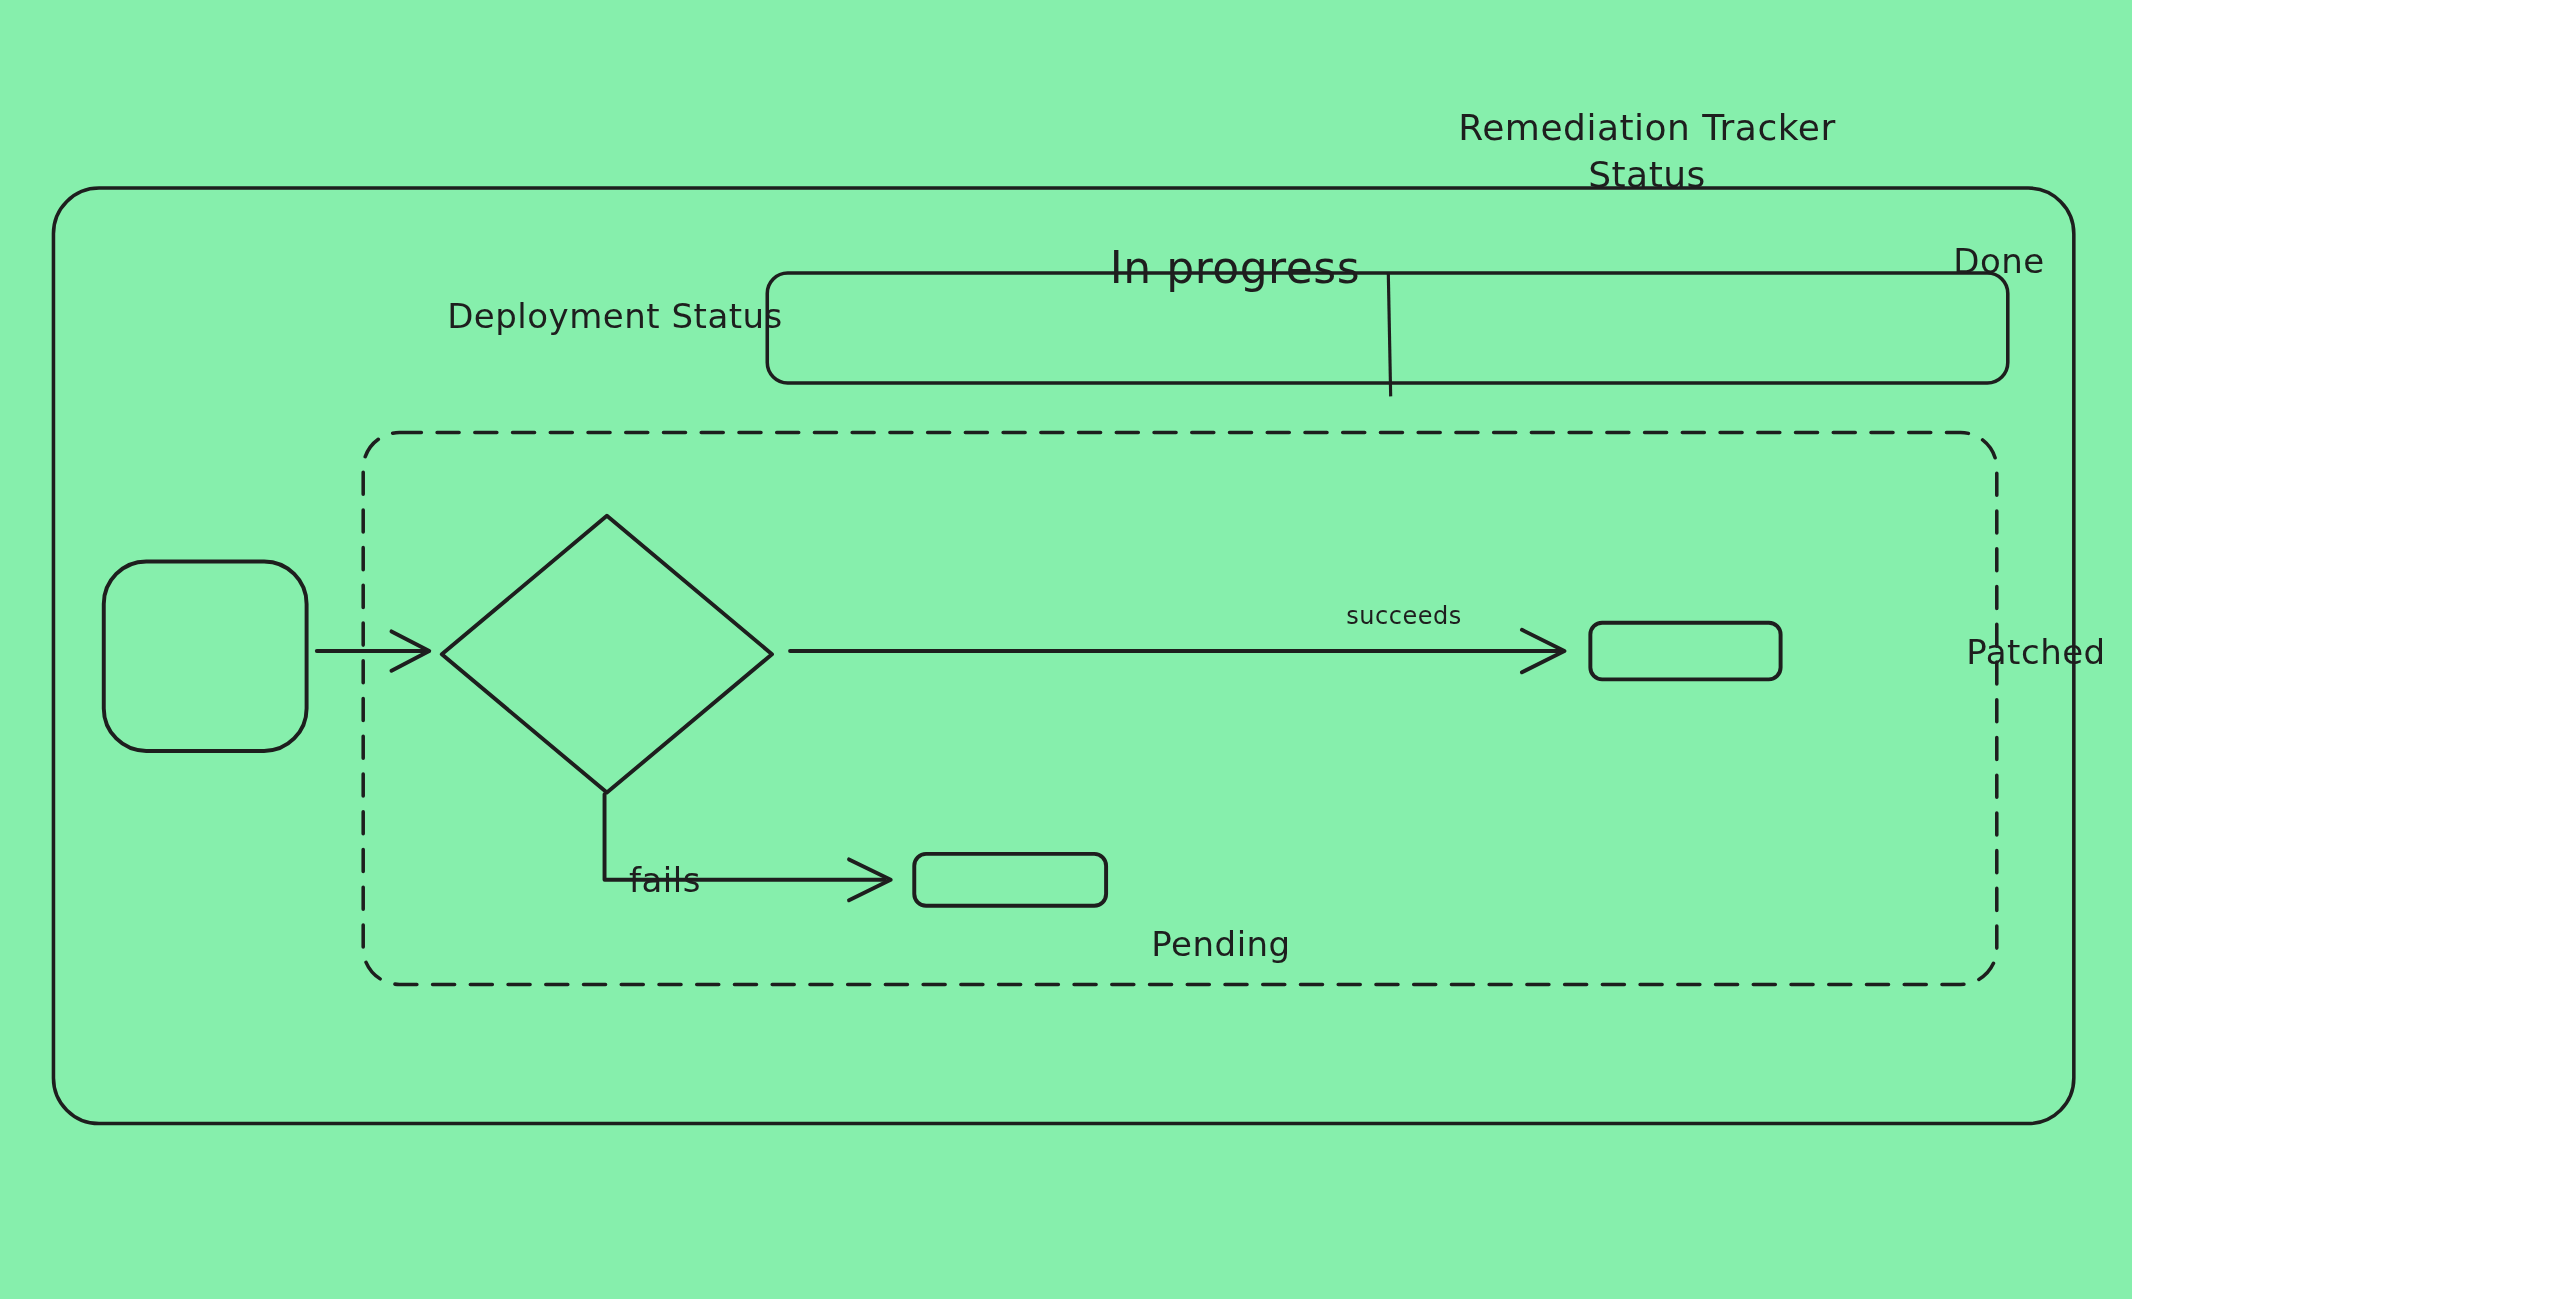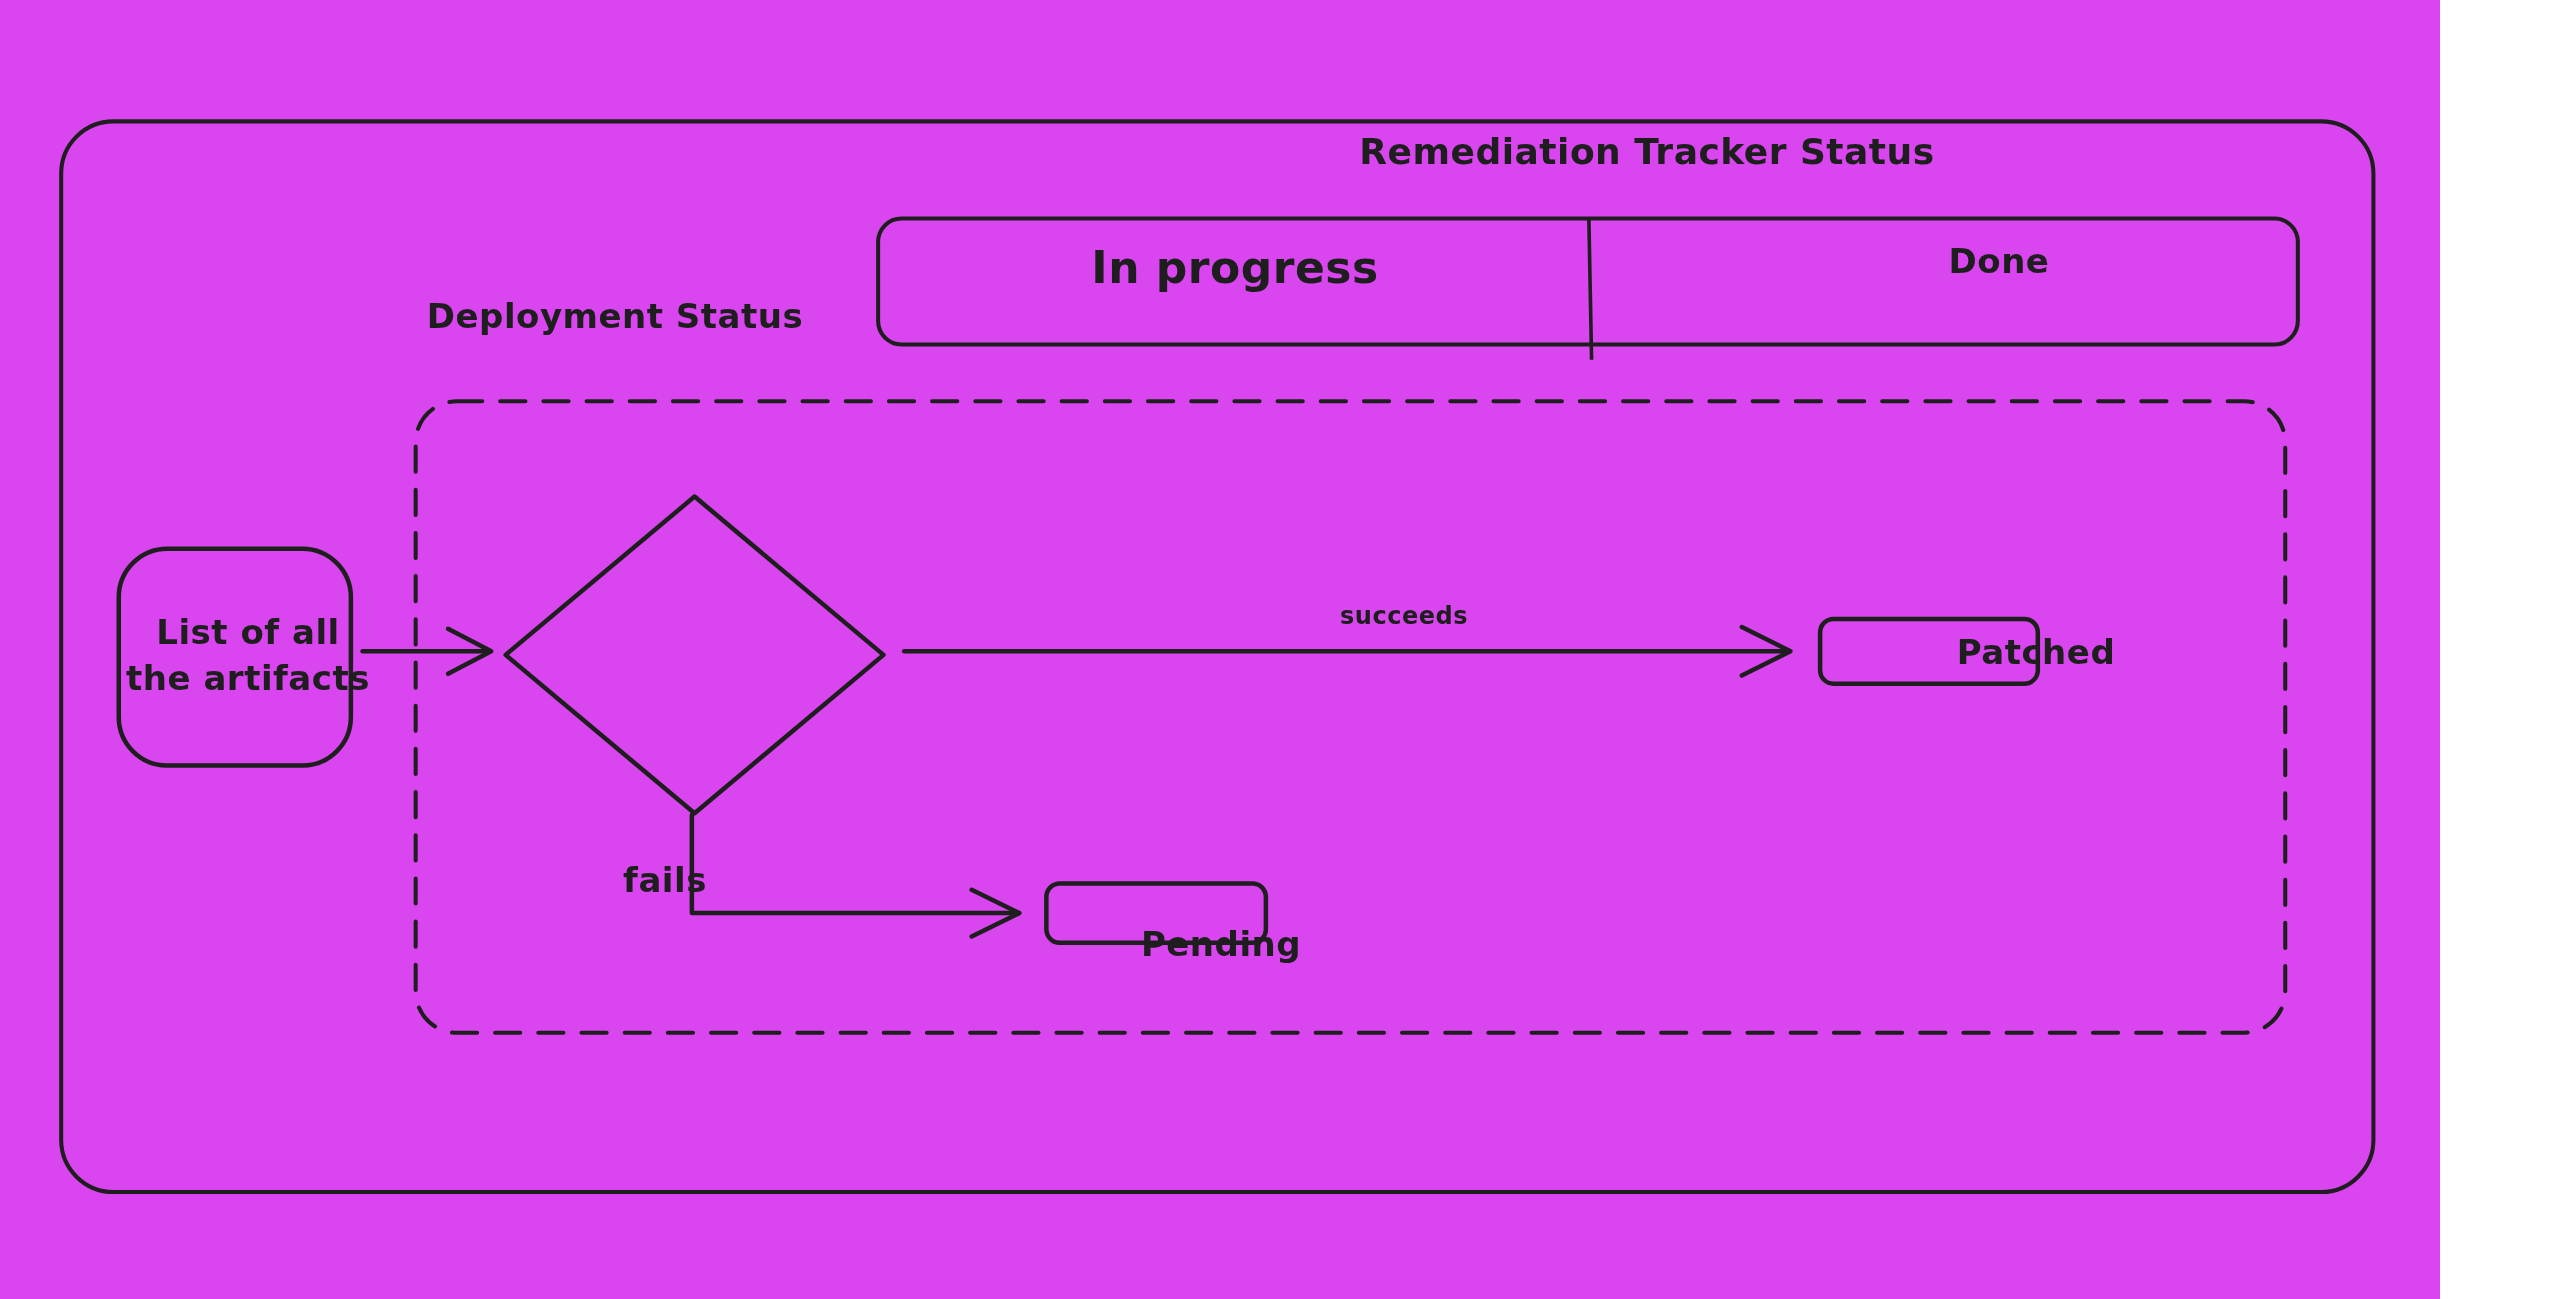--- a/index.html
+++ b/index.html
@@ -2,26 +2,25 @@
 <html style="font-size:15px"><head>
 <meta charset="utf-8">
 <style>
   html, body {
     margin: 0;
     padding: 0;
     background: #ffffff;
   }
   #canvas {
     position: relative;
-    width: 2440px;
+    width: 2132px;
     height: 1299px;
-    background: #d946ef;
+    background: #86efac;
     overflow: hidden;
     font-family: "DejaVu Sans", sans-serif;
-    font-weight: bold;
   }
   #shapes {
     position: absolute;
     left: 0;
     top: 0;
     width: 100%;
     height: 100%;
   }
   #shapes * {
     fill: none;
@@ -86,22 +85,20 @@
   </svg>
 
   <div class="label lbl-title">Remediation Tracker Status</div>
 
   <div class="label lbl-inprogress">In progress</div>
 
   <div class="label lbl-done">Done</div>
 
   <div class="label lbl-deploy">Deployment Status</div>
 
-  <div class="label lbl-artifacts">List of all
-the artifacts</div>
 
 
   <div class="label lbl-succeeds">succeeds</div>
 
   <div class="label lbl-fails">fails</div>
 
   <div class="label lbl-patched">Patched</div>
 
   <div class="label lbl-pending">Pending</div>
 </div>

